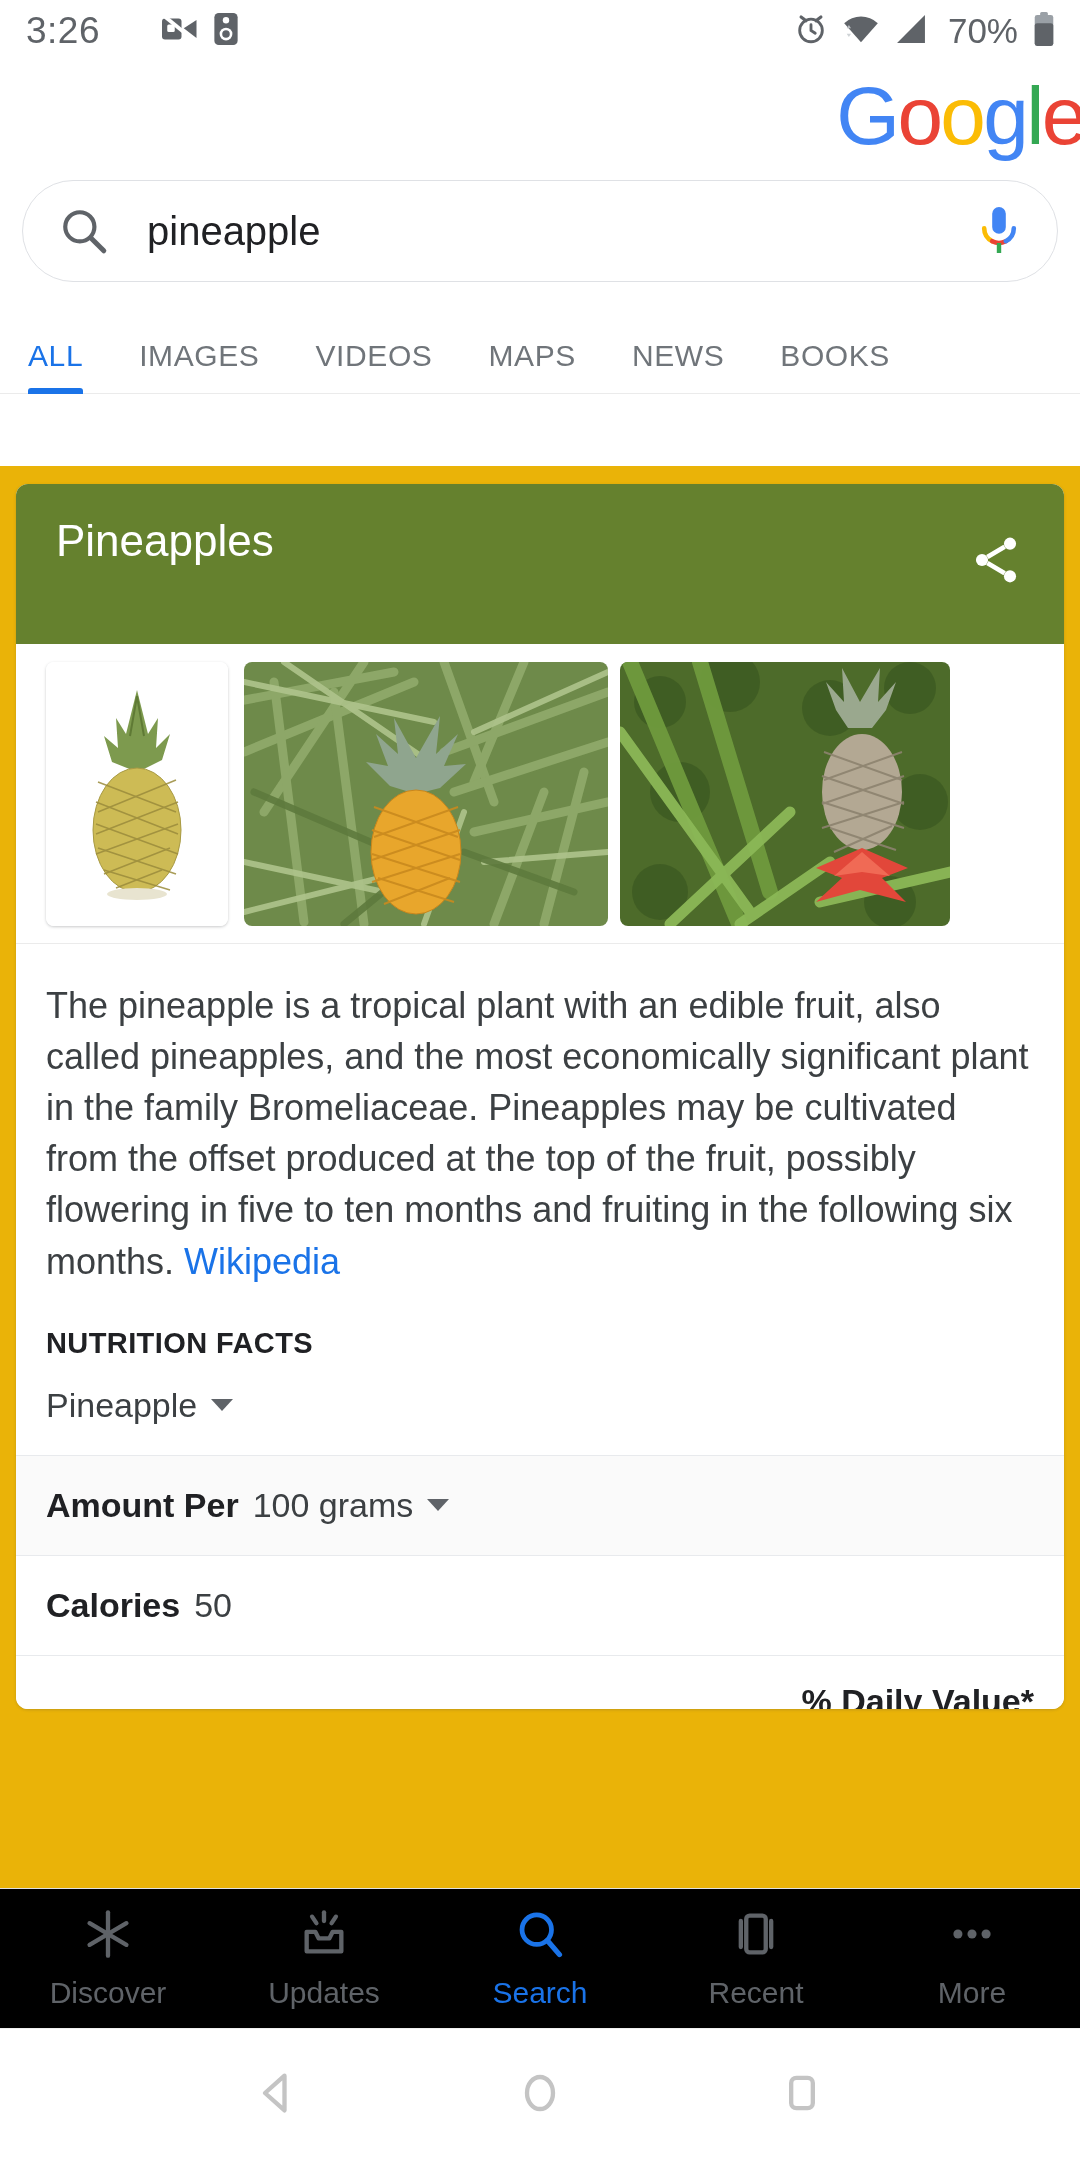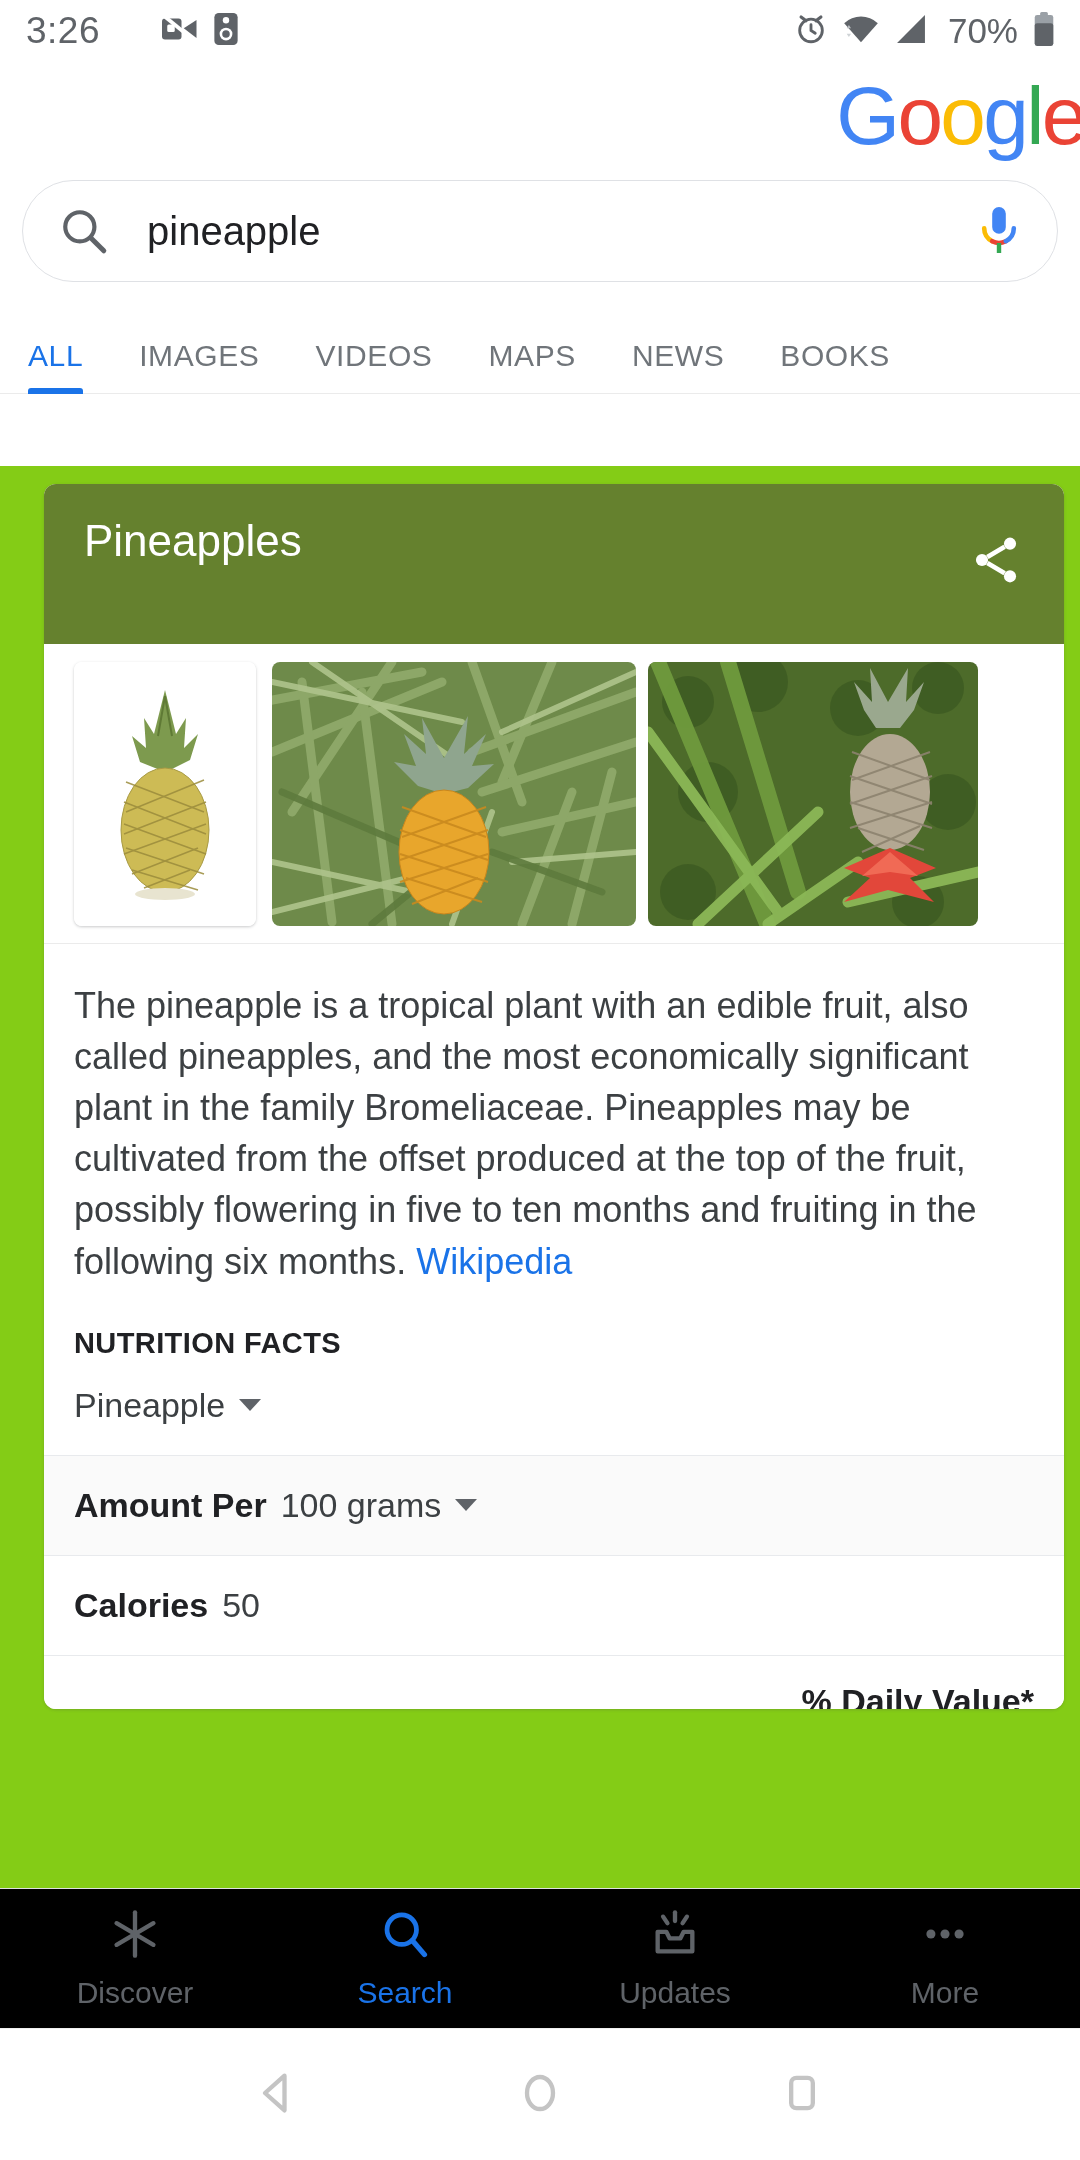--- a/index.html
+++ b/index.html
@@ -54,21 +54,21 @@
   .tab:last-child { margin-right: 0; }
   .tab.active { color: #1a73e8; font-weight: 400; }
   .tab.active::after {
     content: ""; position: absolute; left: 0; right: 0; bottom: -1px;
     height: 6px; background: #1a73e8; border-radius: 3px 3px 0 0;
   }
 
   
   .content {
     position: absolute; top: 466px; left: 0; right: 0; bottom: 272px;
-    overflow: hidden; background: #84cc16; padding-left: 28px;
+    overflow: hidden; background: #eab308;
   }
   .kp-card {
     margin: 18px 16px 0 16px; background: #fff; border-radius: 12px;
     box-shadow: 0 1px 3px rgba(60,64,67,.22); overflow: hidden;
   }
   .kp-header {
     background: #65812e; padding: 32px 36px 34px 40px;
     display: flex; align-items: flex-start; position: relative; min-height: 160px;
   }
   .kp-header-texts { flex: 1; }
@@ -379,41 +379,51 @@
         <svg width="52" height="52" viewBox="0 0 24 24">
           <g stroke="#5f6368" stroke-width="2" stroke-linecap="round">
             <path d="M12 2 L12 22"></path>
               <path d="M3.5 7 L20.5 17"></path>
               <path d="M20.5 7 L3.5 17"></path>
           </g>
         </svg>
       </span>
       <span class="bn-label">Discover</span>
     </div>
-    <div class="bn-item active">
-      <span>
-        <svg width="52" height="52" viewBox="0 0 24 24">
-          <circle cx="10.5" cy="10" r="6.8" fill="none" stroke="#1a73e8" stroke-width="2.2"></circle>
-          <path d="M15.4 15 L21 21.5" stroke="#1a73e8" stroke-width="2.4" stroke-linecap="round"></path>
-        </svg>
-      </span>
-      <span class="bn-label">Search</span>
-    </div>
     <div class="bn-item">
       <span>
         <svg width="52" height="52" viewBox="0 0 24 24">
           <path d="M4 11 L4 20 L20 20 L20 11 L16 11 L14.5 14 L9.5 14 L8 11 Z" fill="none" stroke="#5f6368" stroke-width="2" stroke-linejoin="round"></path>
           <g stroke="#5f6368" stroke-width="2" stroke-linecap="round">
             <path d="M12 2 L12 6"></path>
               <path d="M6.5 4 L8.5 7"></path>
               <path d="M17.5 4 L15.5 7"></path>
           </g>
         </svg>
       </span>
       <span class="bn-label">Updates</span>
+    </div>
+    <div class="bn-item active">
+      <span>
+        <svg width="52" height="52" viewBox="0 0 24 24">
+          <circle cx="10.5" cy="10" r="6.8" fill="none" stroke="#1a73e8" stroke-width="2.2"></circle>
+          <path d="M15.4 15 L21 21.5" stroke="#1a73e8" stroke-width="2.4" stroke-linecap="round"></path>
+        </svg>
+      </span>
+      <span class="bn-label">Search</span>
+    </div>
+    <div class="bn-item">
+      <span>
+        <svg width="52" height="52" viewBox="0 0 24 24">
+          <rect x="7.5" y="3.5" width="9" height="17" rx="1.6" fill="none" stroke="#5f6368" stroke-width="2"></rect>
+          <path d="M5 6 L5 18" stroke="#5f6368" stroke-width="2" stroke-linecap="round"></path>
+          <path d="M19 6 L19 18" stroke="#5f6368" stroke-width="2" stroke-linecap="round"></path>
+        </svg>
+      </span>
+      <span class="bn-label">Recent</span>
     </div>
     <div class="bn-item">
       <span>
         <svg width="52" height="52" viewBox="0 0 24 24">
           <circle cx="5.5" cy="12" r="2.1" fill="#5f6368"></circle>
           <circle cx="12" cy="12" r="2.1" fill="#5f6368"></circle>
           <circle cx="18.5" cy="12" r="2.1" fill="#5f6368"></circle>
         </svg>
       </span>
       <span class="bn-label">More</span>

